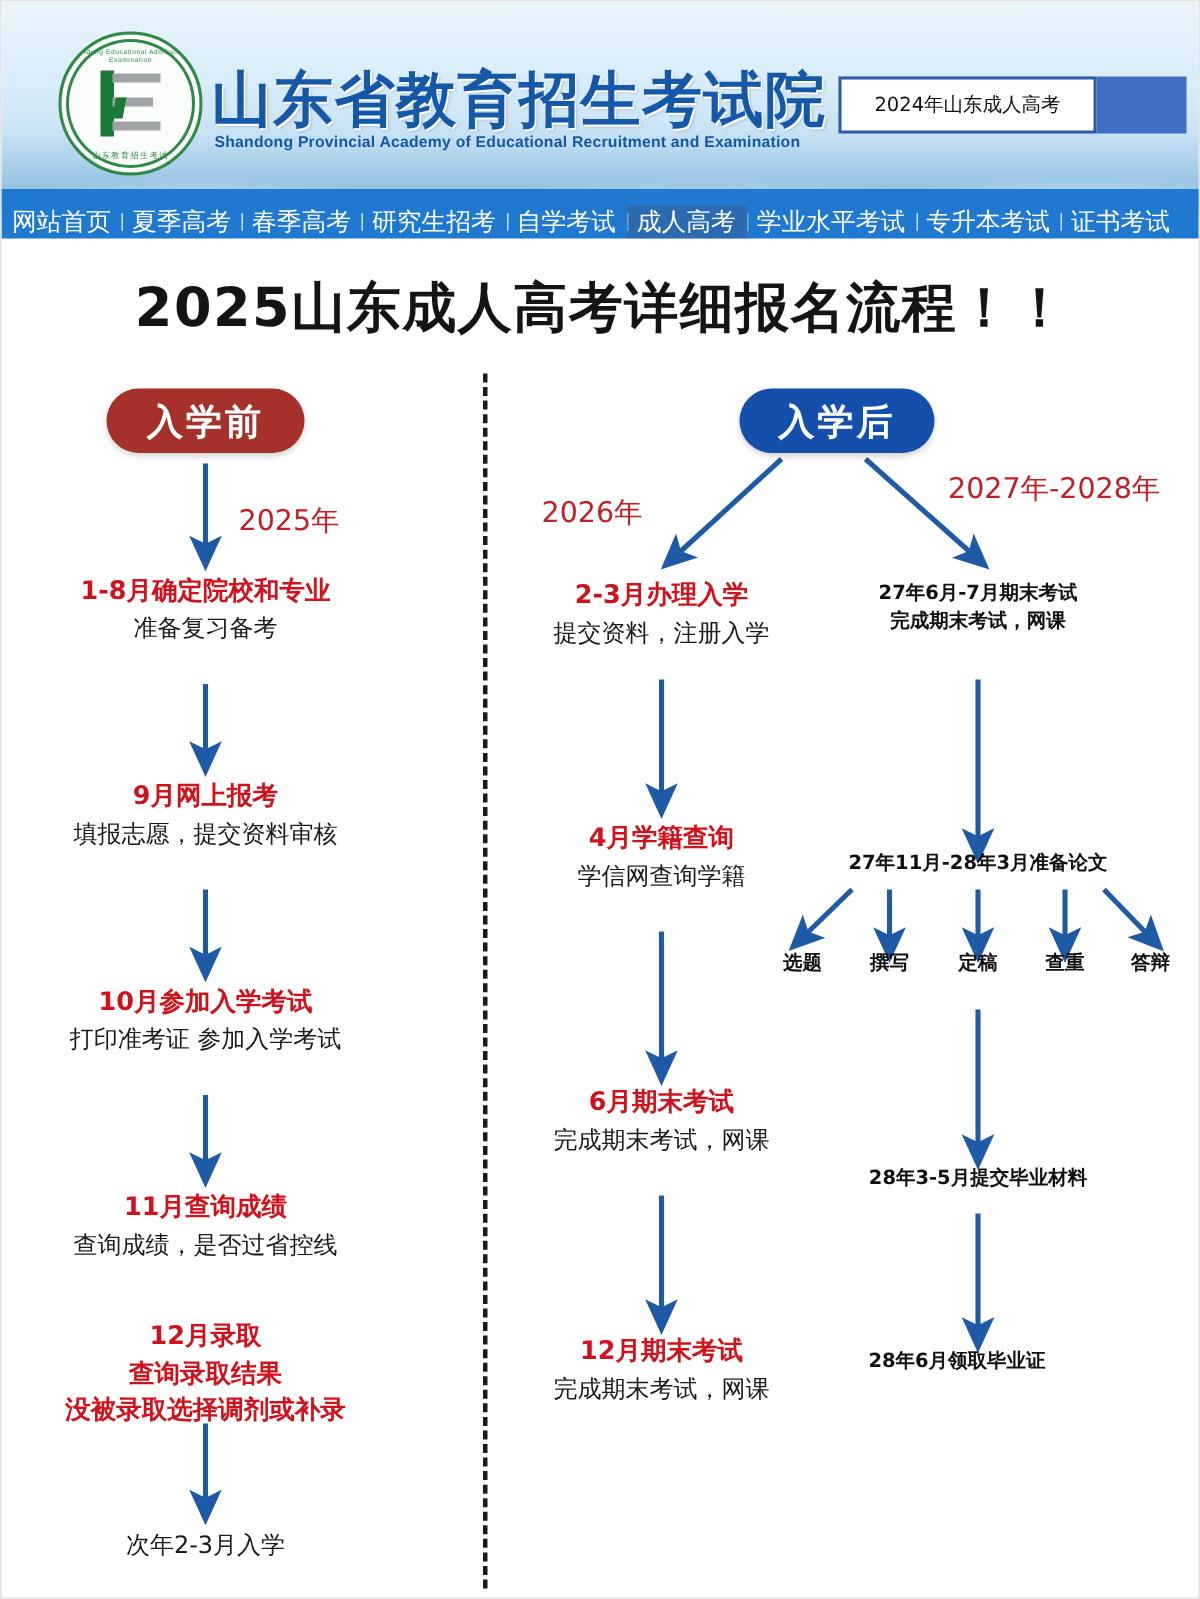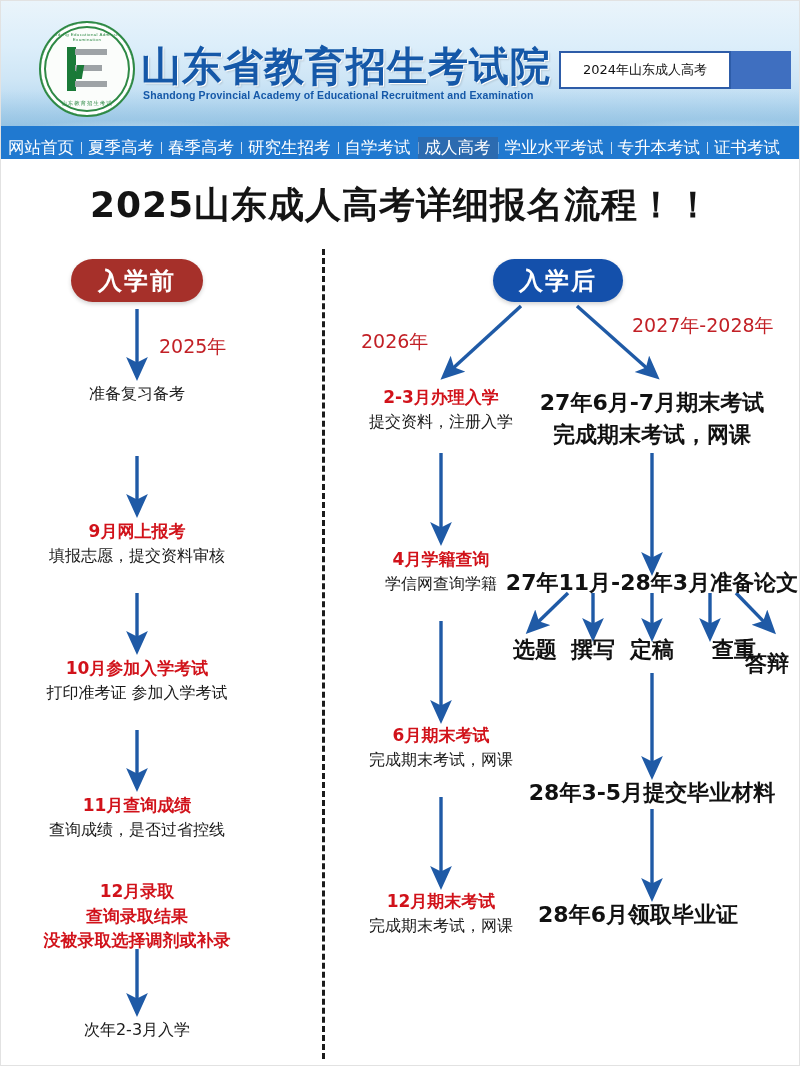--- a/index.html
+++ b/index.html
@@ -246,21 +246,21 @@
     line-height: 1.45;
   }
   .node .t-black {
     color: #1a1a1a;
     font-size: 16px;
     line-height: 1.45;
   }
   .node .t-black-bold {
     color: #111111;
     font-weight: bold;
-    font-size: 22px;
+    font-size: 13px;
     line-height: 1.45;
   }
   .node.ctr { transform: translateX(-50%); }
 
   .yearlab {
     position: absolute;
     color: #c22026;
     font-size: 19px;
     font-family: "DejaVu Sans", "Liberation Sans", sans-serif;
     white-space: nowrap;
@@ -350,20 +350,21 @@
     </svg>
 
     <div class="pill" id="pill-before">入学前</div>
     <div class="pill" id="pill-after">入学后</div>
 
     <div class="yearlab" style="left:158px; top:333px;">2025年</div>
     <div class="yearlab" style="left:360px; top:328px;">2026年</div>
     <div class="yearlab" style="left:631px; top:312px;">2027年-2028年</div>
 
     <div class="node ctr" style="left:136px; top:381px;">
+      <div class="t-red">1-8月确定院校和专业</div>
       <div class="t-black">准备复习备考</div>
     </div>
     <div class="node ctr" style="left:136px; top:518px;">
       <div class="t-red">9月网上报考</div>
       <div class="t-black">填报志愿，提交资料审核</div>
     </div>
     <div class="node ctr" style="left:136px; top:655px;">
       <div class="t-red">10月参加入学考试</div>
       <div class="t-black">打印准考证 参加入学考试</div>
     </div>
@@ -407,24 +408,24 @@
 
     <div class="node ctr" style="left:534px; top:633px;">
       <div class="t-black-bold">选题</div>
     </div>
     <div class="node ctr" style="left:592px; top:633px;">
       <div class="t-black-bold">撰写</div>
     </div>
     <div class="node ctr" style="left:651px; top:633px;">
       <div class="t-black-bold">定稿</div>
     </div>
-    <div class="node ctr" style="left:709px; top:633px;margin-left:24px;">
+    <div class="node ctr" style="left:709px; top:633px;">
       <div class="t-black-bold">查重</div>
     </div>
-    <div class="node ctr" style="left:766px; top:633px;margin-top:14px;">
+    <div class="node ctr" style="left:766px; top:633px;">
       <div class="t-black-bold">答辩</div>
     </div>
 
     <div class="node ctr" style="left:651px; top:776px;">
       <div class="t-black-bold">28年3-5月提交毕业材料</div>
     </div>
     <div class="node ctr" style="left:637px; top:898px;">
       <div class="t-black-bold">28年6月领取毕业证</div>
     </div>
 

